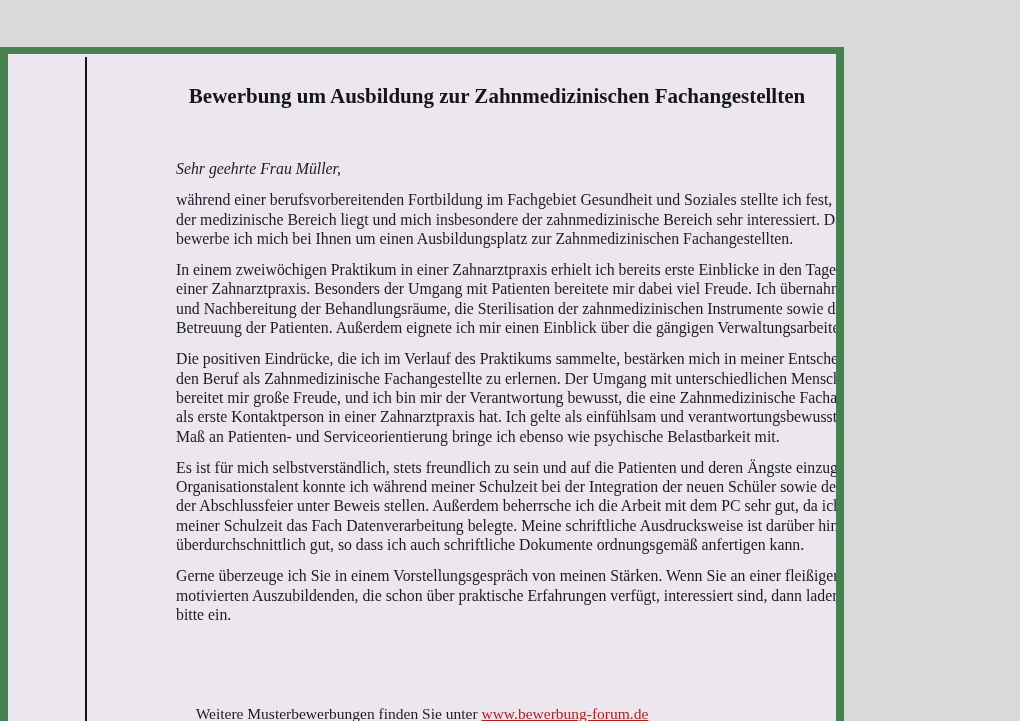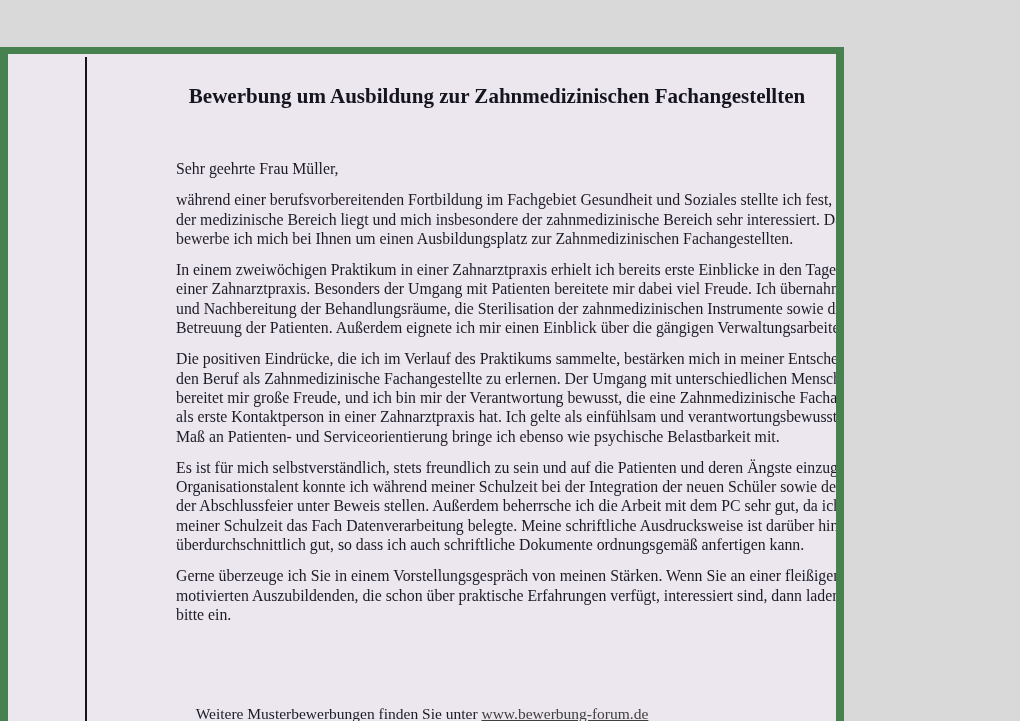--- a/index.html
+++ b/index.html
@@ -56,39 +56,40 @@
     left: -17px;
     font-size: 21px;
     font-weight: bold;
     line-height: 25px;
     text-align: center;
     white-space: nowrap;
     color: #15151f;
   }
   .salutation {
     margin-top: 50px;
+    font-style: italic;
   }
   .para {
     margin-top: 12px;
     white-space: pre;
   }
   .closing {
     margin-top: 10px;
   }
   .footer-note {
     position: absolute;
     left: 0;
     right: 0;
     top: 658px;
     text-align: center;
     font-size: 15.5px;
     color: #1b1b26;
   }
   .footer-link {
-    color: #404040;
+    color: #b91c1c;
     text-decoration: underline;
     cursor: pointer;
   }
 </style>
 </head>
 <body>
 
 <div class="frame">
   <div class="frame-border"></div>
   <div class="vrule vrule-left"></div>

